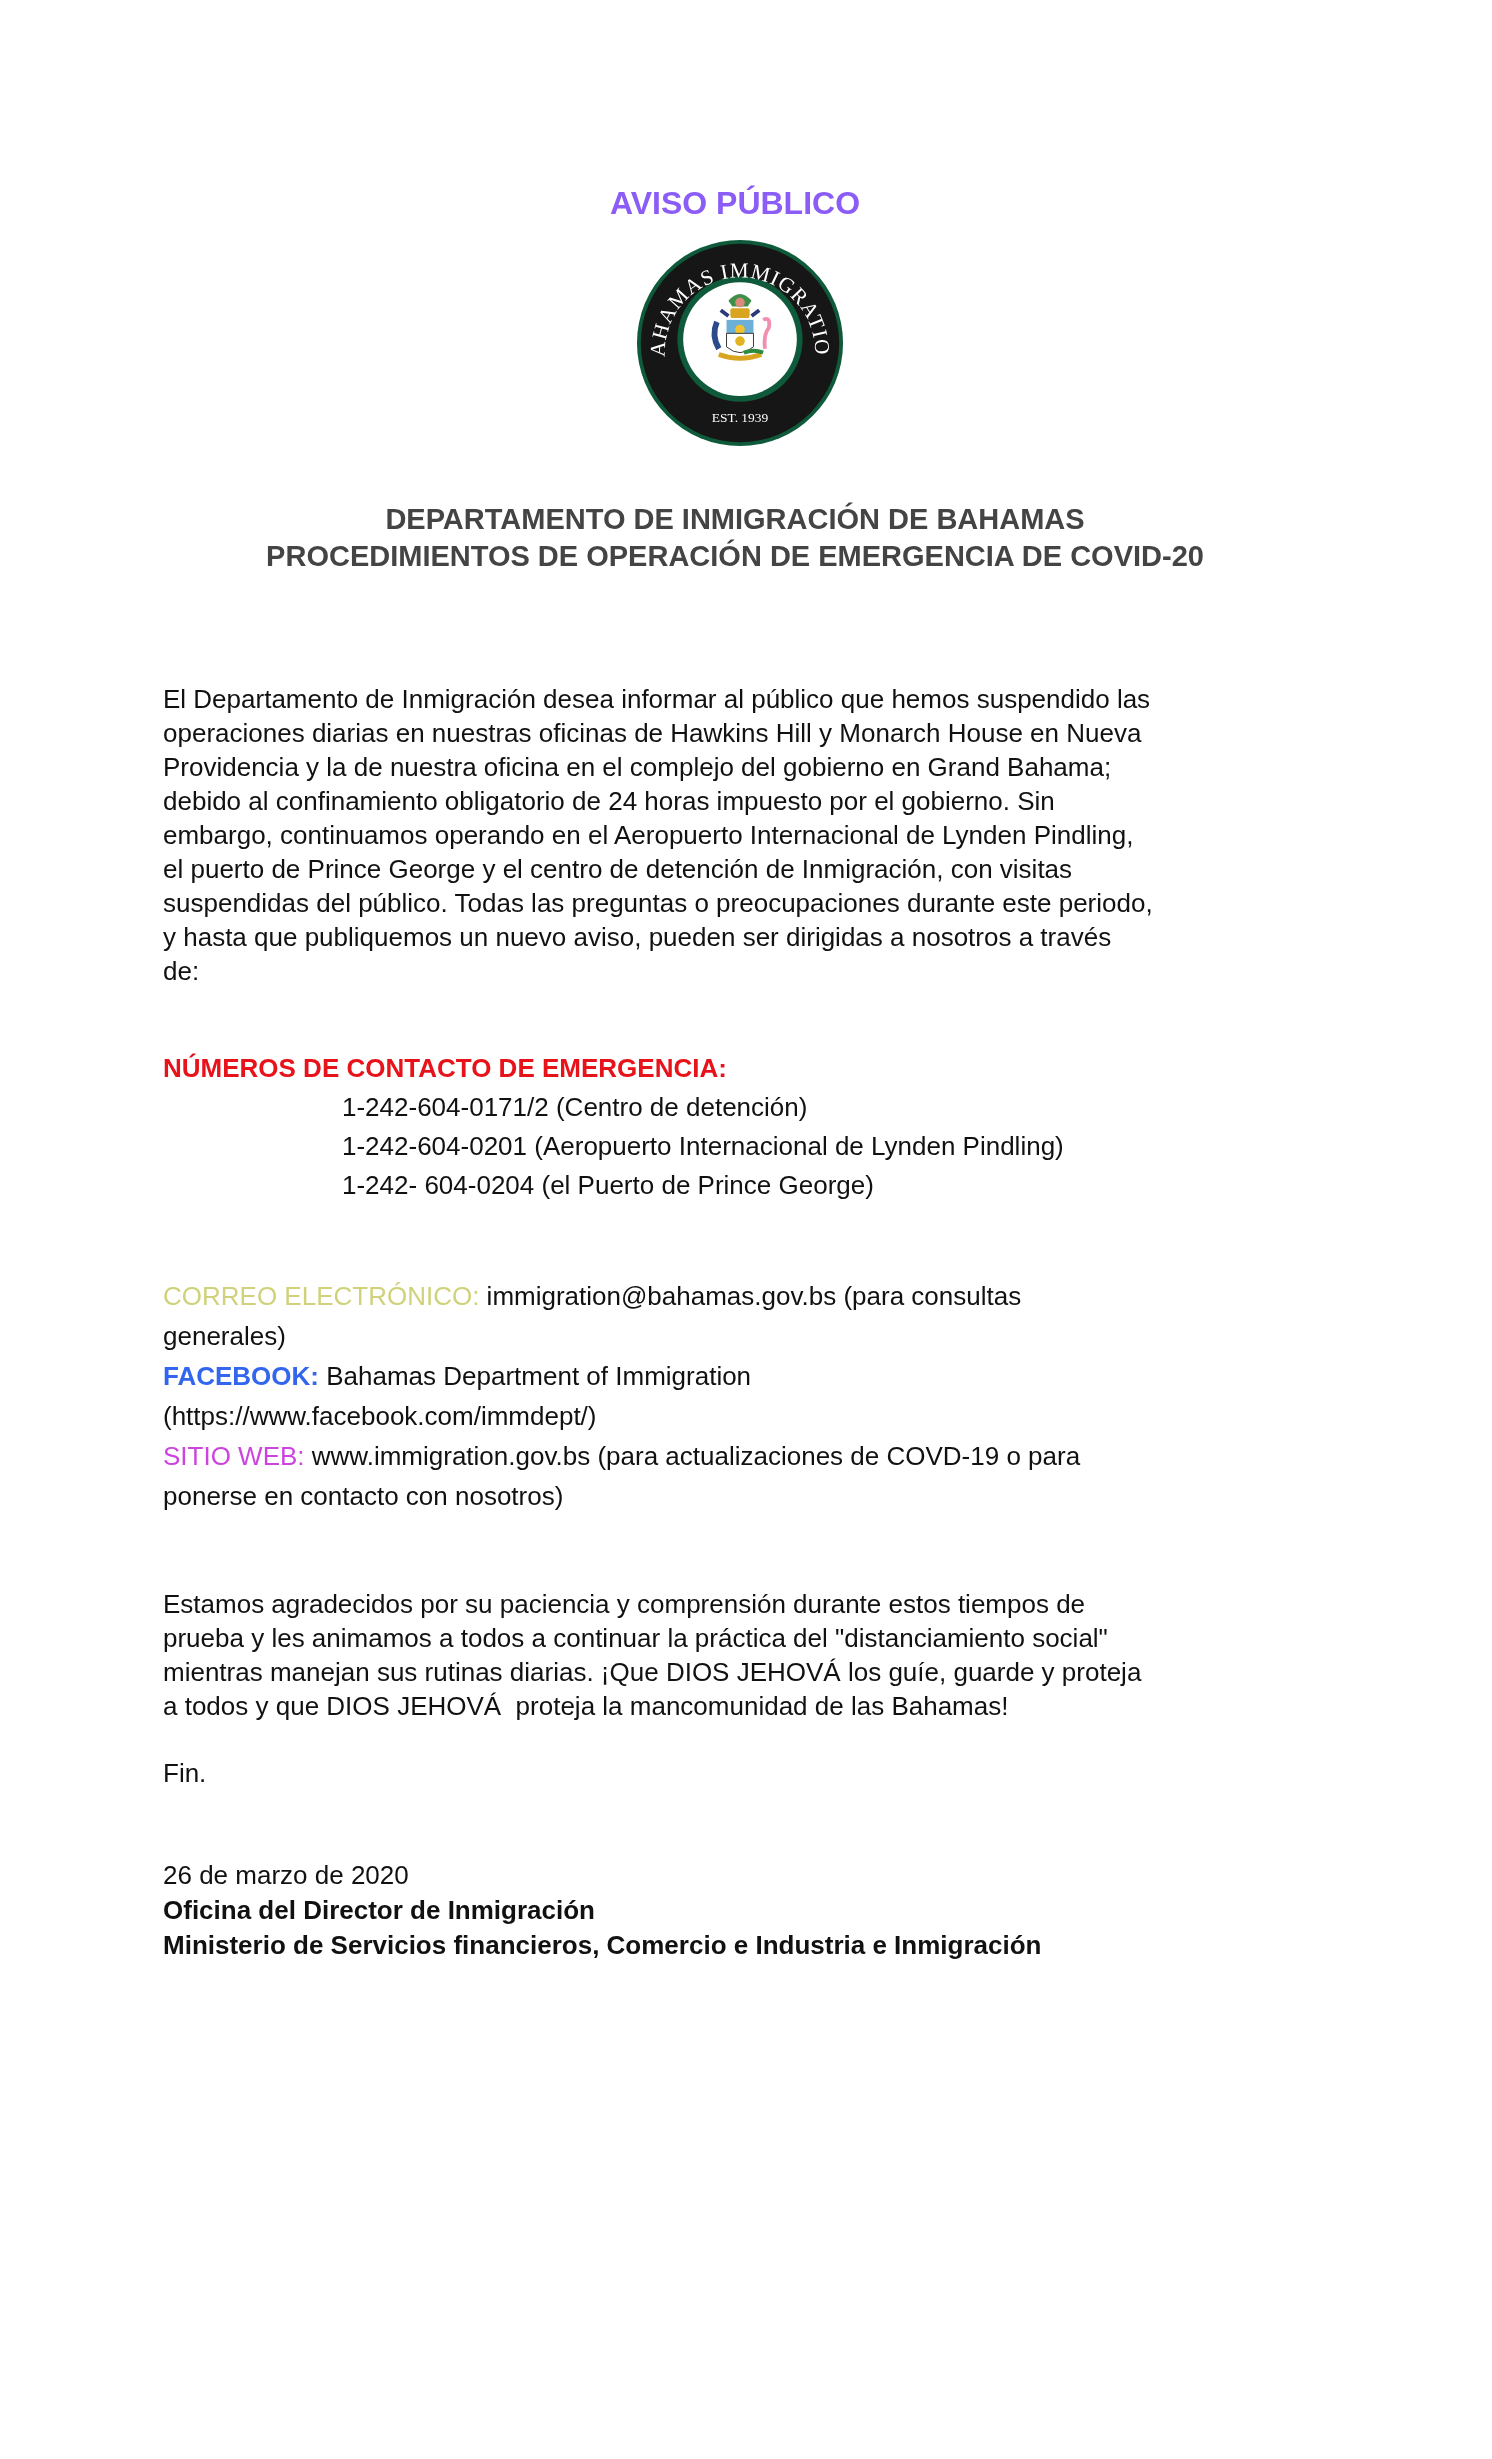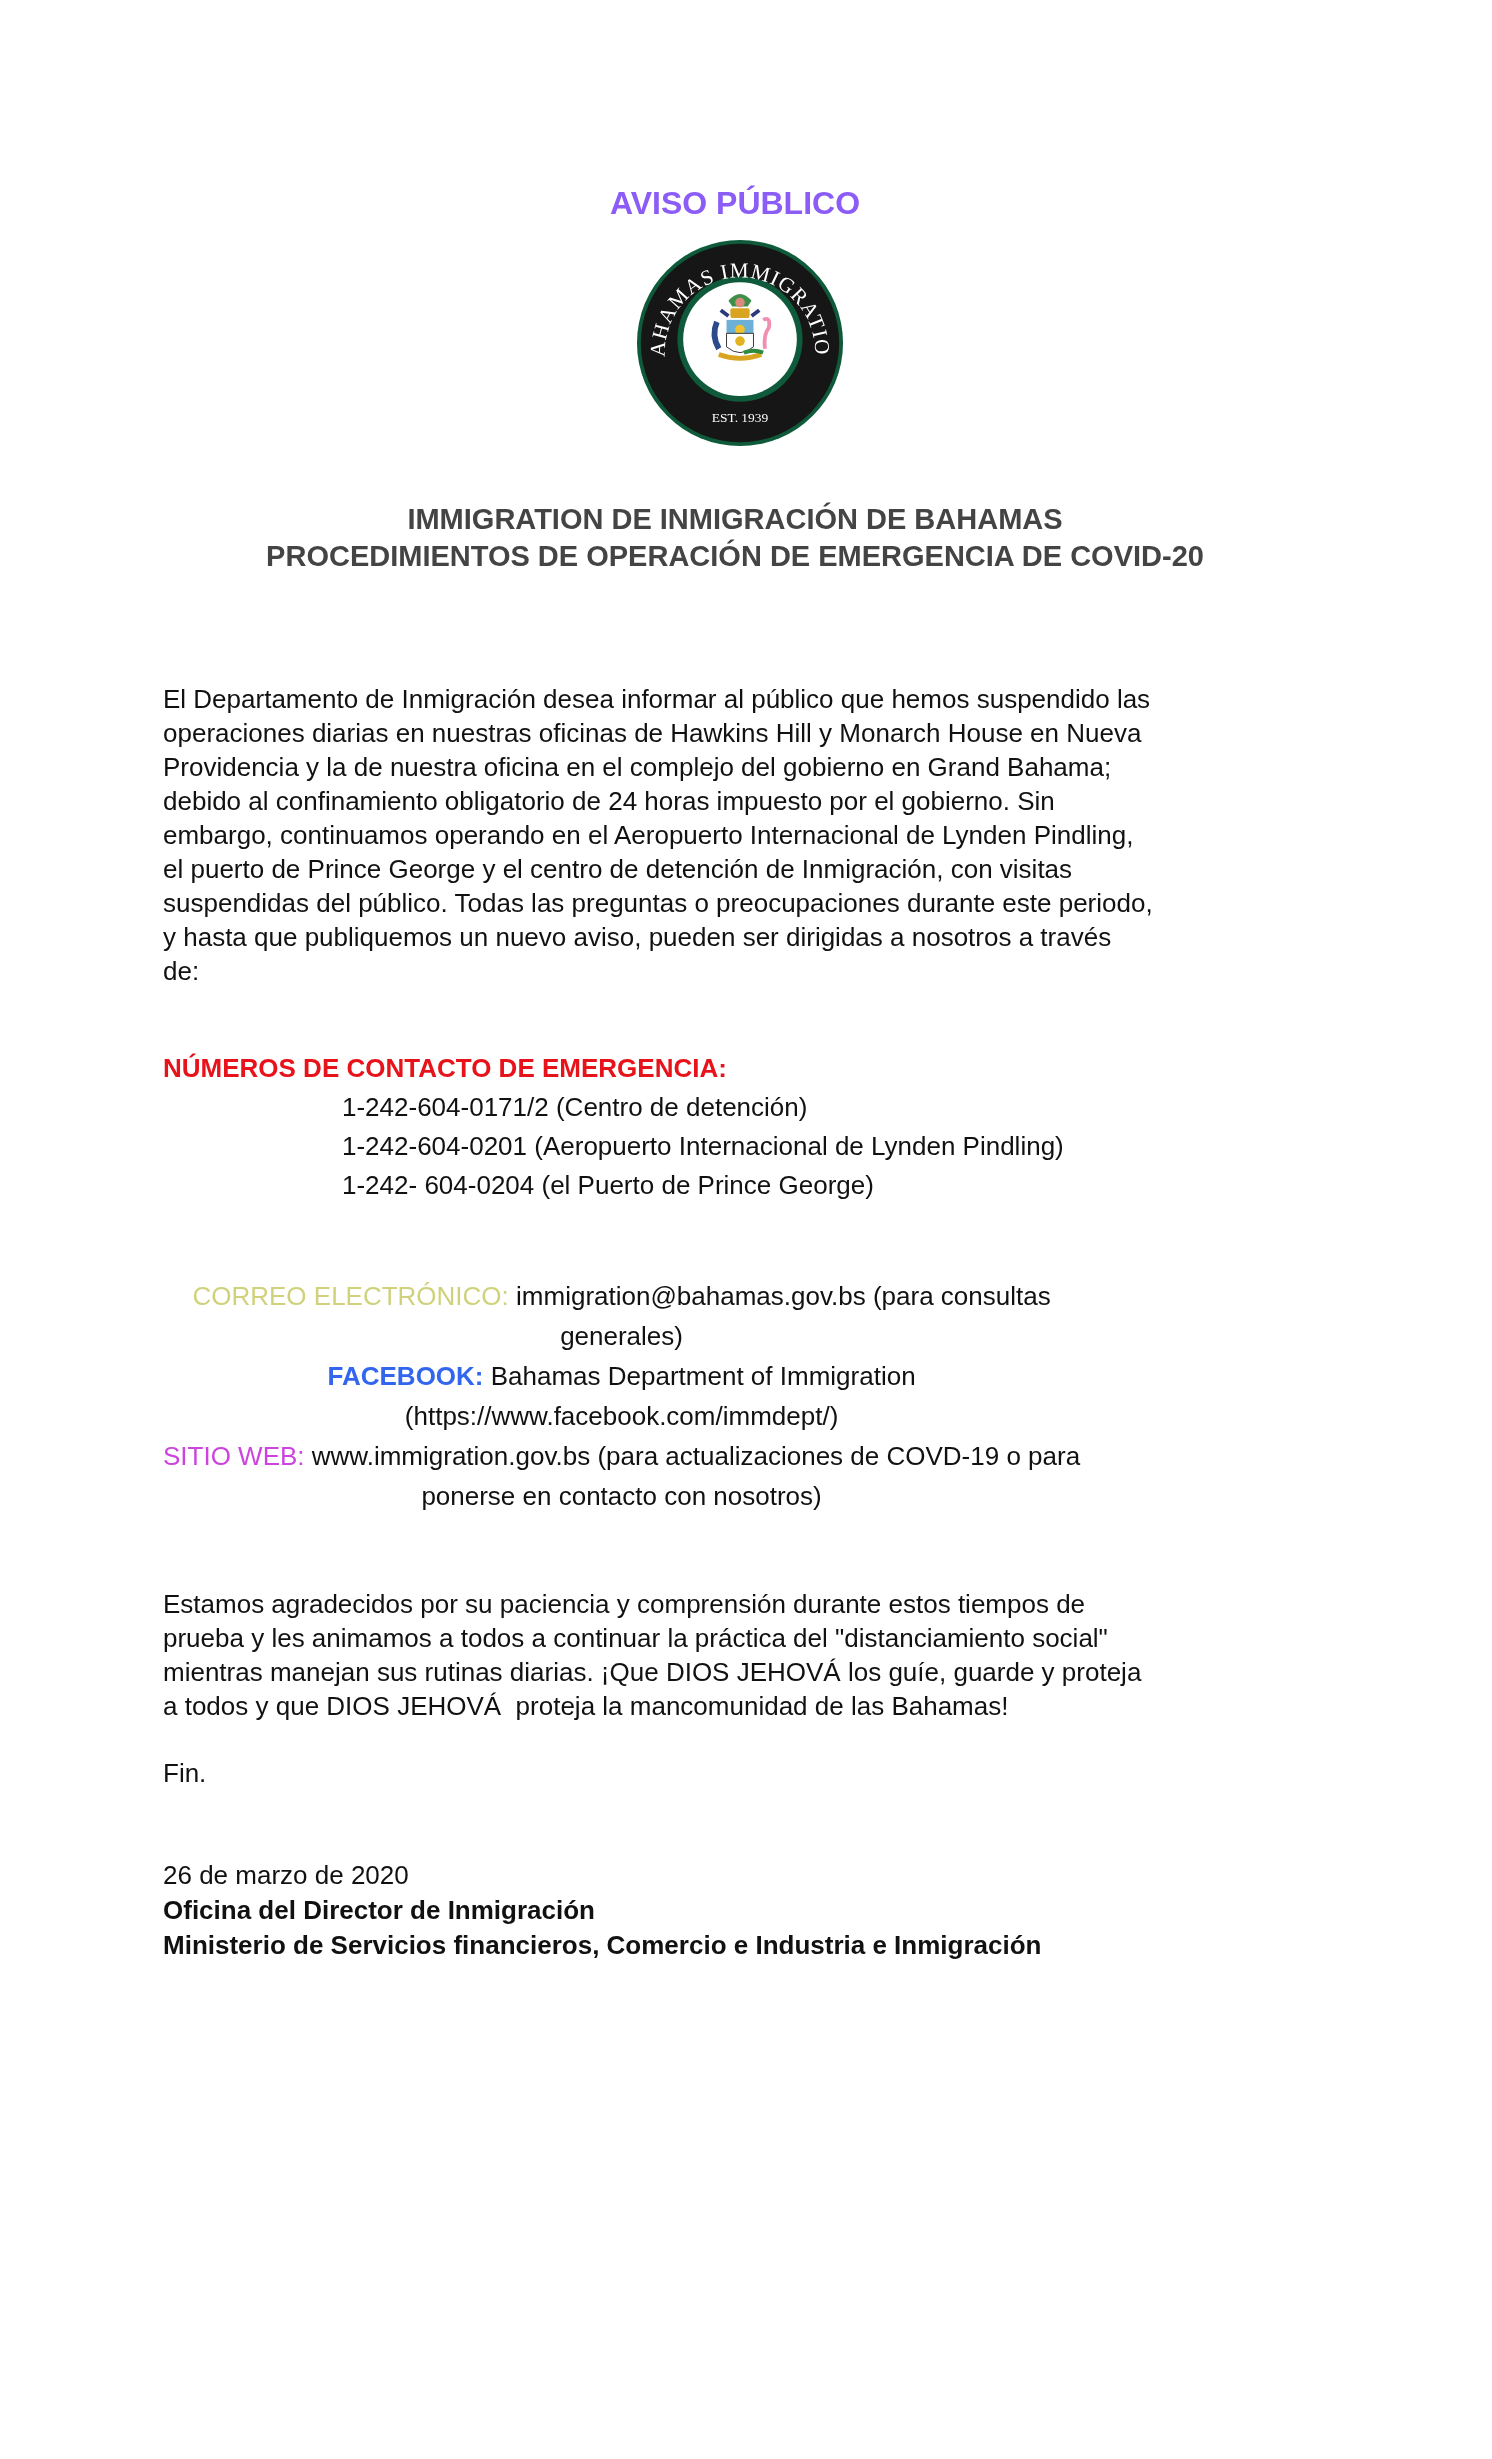--- a/index.html
+++ b/index.html
@@ -10,21 +10,21 @@
            font-size:32px; color:#8b5cf6; line-height:38px; }
   .logo { left:636px; top:239px; width:208px; height:208px; }
   .heading { left:0; width:1470px; top:501px; text-align:center; font-weight:bold;
              font-size:29px; color:#444444; line-height:37px; }
   .heading div { white-space:nowrap; }
   .para { left:163px; width:1153px; font-size:26px; line-height:34px; color:#111; }
   .para div { white-space:nowrap; }
   .p1 { top:682px; }
   .contact-header { left:163px; top:1051px; font-size:26px; font-weight:bold; color:#e8131a; line-height:35px; white-space:nowrap; }
   .phones { left:342px; top:1088px; font-size:26px; line-height:39px; white-space:nowrap; }
-  .links { left:163px; top:1276px; font-size:26px; line-height:40px; white-space:nowrap;text-align:center; }
+  .links { left:163px; top:1276px; font-size:26px; line-height:40px; white-space:nowrap; }
   .lbl-email { color:#cfd27a; }
   .lbl-fb { color:#3366ee; font-weight:bold; }
   .lbl-web { color:#cc44dd;margin-top:8px; }
   .p2 { top:1587px; }
   .fin { left:163px; top:1756px; font-size:26px; line-height:35px; }
   .sig { left:163px; top:1858px; font-size:26px; line-height:35px; white-space:nowrap; }
   .sig .b { font-weight:bold; }
 </style>
 </head>
 <body>
@@ -57,21 +57,21 @@
       <circle cx="108" cy="106" r="5" fill="#e3b21f"></circle>
       <path d="M84 86 q-6 14 2 28" stroke="#2a4a8a" stroke-width="6" fill="none"></path>
       <path d="M132 84 q8 -4 6 8 q-6 8 -4 22" stroke="#f08fb0" stroke-width="4" fill="none"></path>
       <path d="M86 120 q22 8 44 0" stroke="#d9a520" stroke-width="5" fill="none"></path>
       <path d="M112 118 q10 -4 20 0" stroke="#2e8a3e" stroke-width="4" fill="none"></path>
     </g>
   </svg>
 </div>
 
 <div class="abs heading">
-  <div>IMMIGRATION DE INMIGRACIÓN DE BAHAMAS</div>
+  <div>DEPARTAMENTO DE INMIGRACIÓN DE BAHAMAS</div>
   <div>PROCEDIMIENTOS DE OPERACIÓN DE EMERGENCIA DE COVID-20</div>
 </div>
 
 <div class="abs para p1">
   <div>El Departamento de Inmigración desea informar al público que hemos suspendido las</div>
   <div>operaciones diarias en nuestras oficinas de Hawkins Hill y Monarch House en Nueva</div>
   <div>Providencia y la de nuestra oficina en el complejo del gobierno en Grand Bahama;</div>
   <div>debido al confinamiento obligatorio de 24 horas impuesto por el gobierno. Sin</div>
   <div>embargo, continuamos operando en el Aeropuerto Internacional de Lynden Pindling,</div>
   <div>el puerto de Prince George y el centro de detención de Inmigración, con visitas</div>

